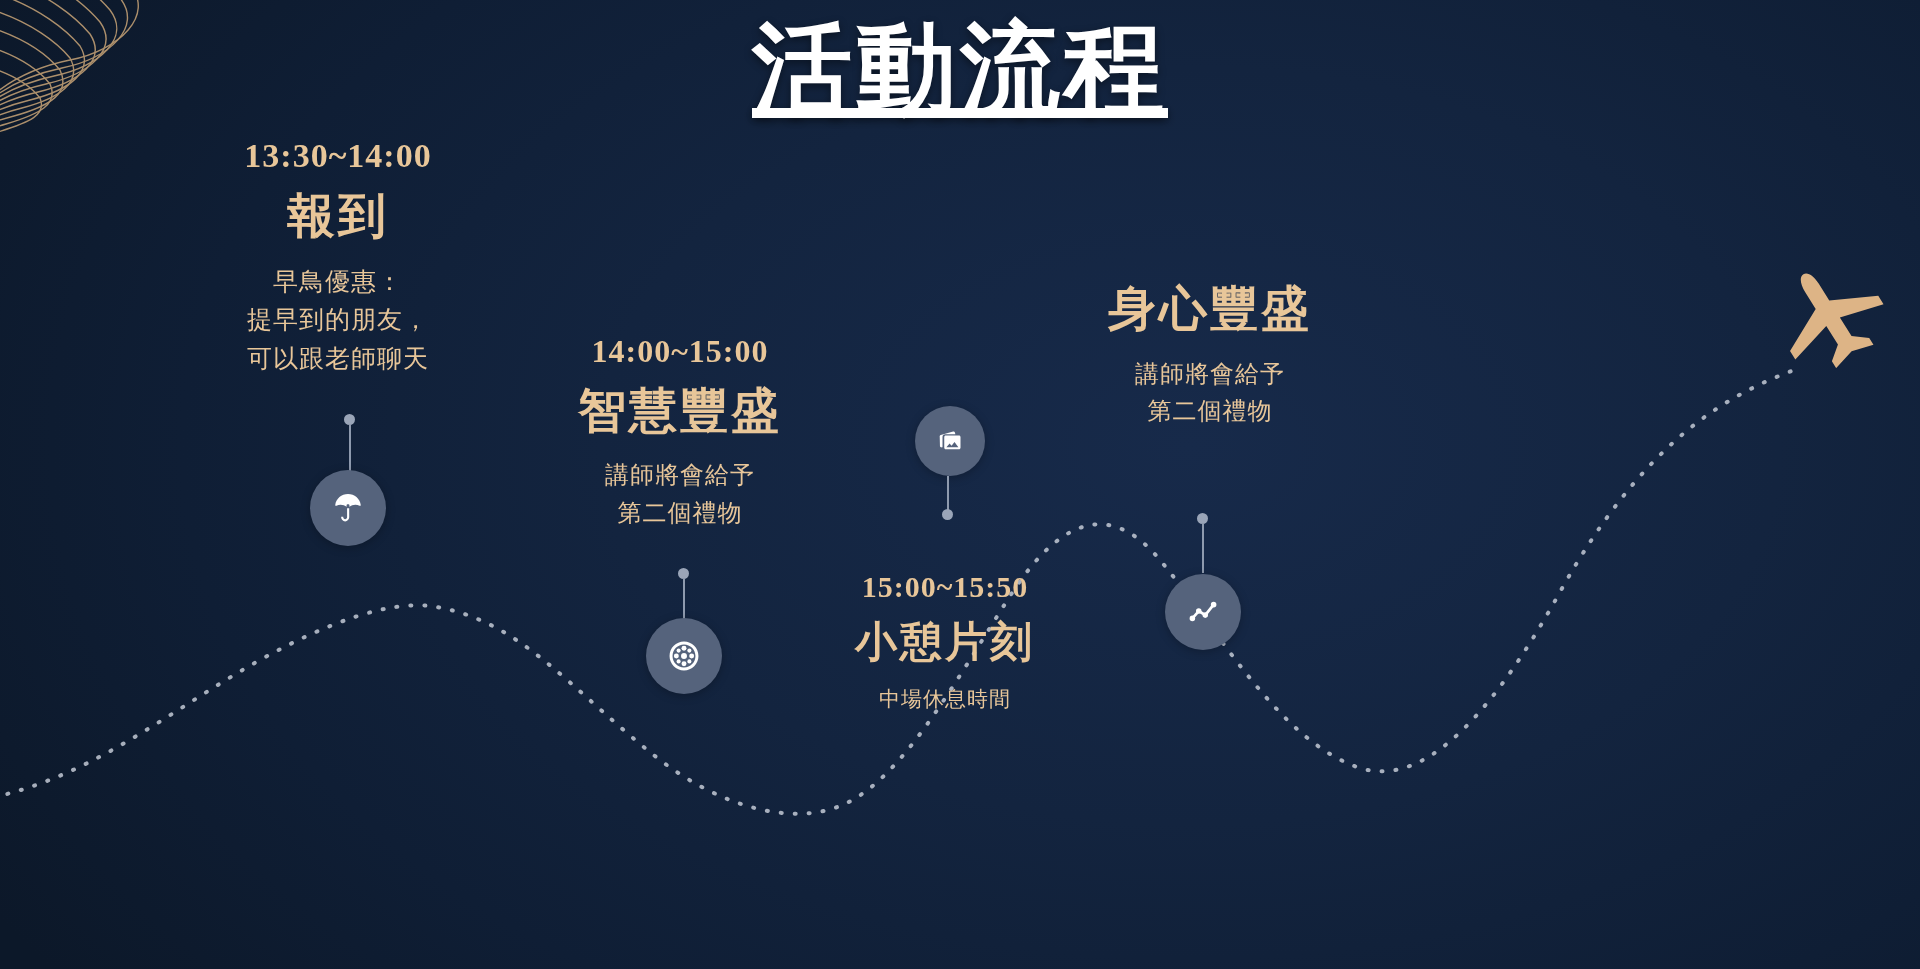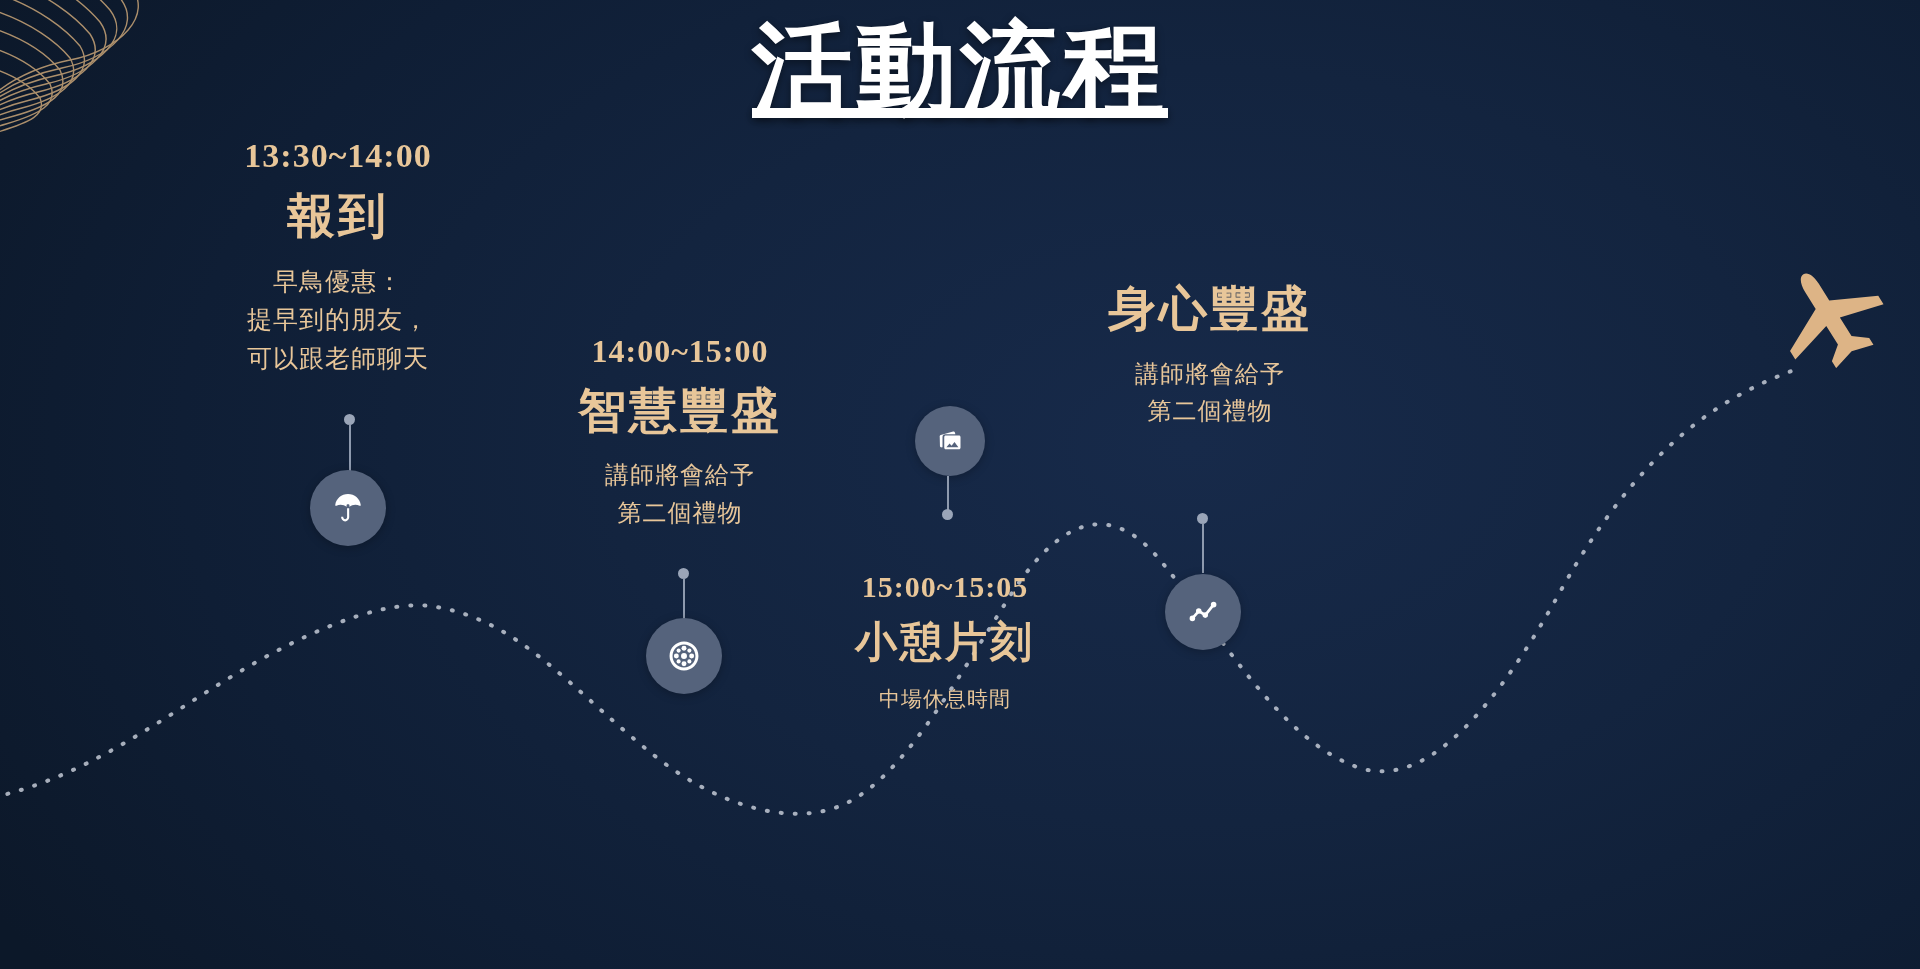--- a/index.html
+++ b/index.html
@@ -206,21 +206,21 @@
         <circle cx="17.4" cy="12" r="1.75"></circle>
         <circle cx="8.2" cy="8.2" r="1.45"></circle>
         <circle cx="15.8" cy="8.2" r="1.45"></circle>
         <circle cx="8.2" cy="15.8" r="1.45"></circle>
         <circle cx="15.8" cy="15.8" r="1.45"></circle>
       </g>
     </svg>
   </div>
 
   <div class="milestone sz-sm" style="left:800px; top:570px; width:290px;">
-    <div class="ms-time">15:00~15:05</div>
+    <div class="ms-time">15:00~15:50</div>
     <div class="ms-heading">小憩片刻</div>
     <div class="ms-desc">
       <div>中場休息時間</div>
     </div>
   </div>
   <div class="node" style="left:915px; top:406px; width:70px; height:70px;">
     <svg width="30" height="30" viewBox="0 0 24 24">
       <g fill="#ffffff">
         <path d="M4.6 7.1l9.9-2.65c.62-.17 1.26.2 1.43.82l.35 1.33H8.1c-1.16 0-2.1.94-2.1 2.1v8.2l-.6.16c-.62.17-1.26-.2-1.43-.82L3.78 8.53c-.17-.62.2-1.26.82-1.43z"></path>
         <path d="M8.6 7.6h10.6c.66 0 1.2.54 1.2 1.2v8.6c0 .66-.54 1.2-1.2 1.2H8.6c-.66 0-1.2-.54-1.2-1.2V8.8c0-.66.54-1.2 1.2-1.2zm.5 9.3h9.6l-3.1-4.1-2.35 3.05-1.6-1.95-2.55 3z"></path>

